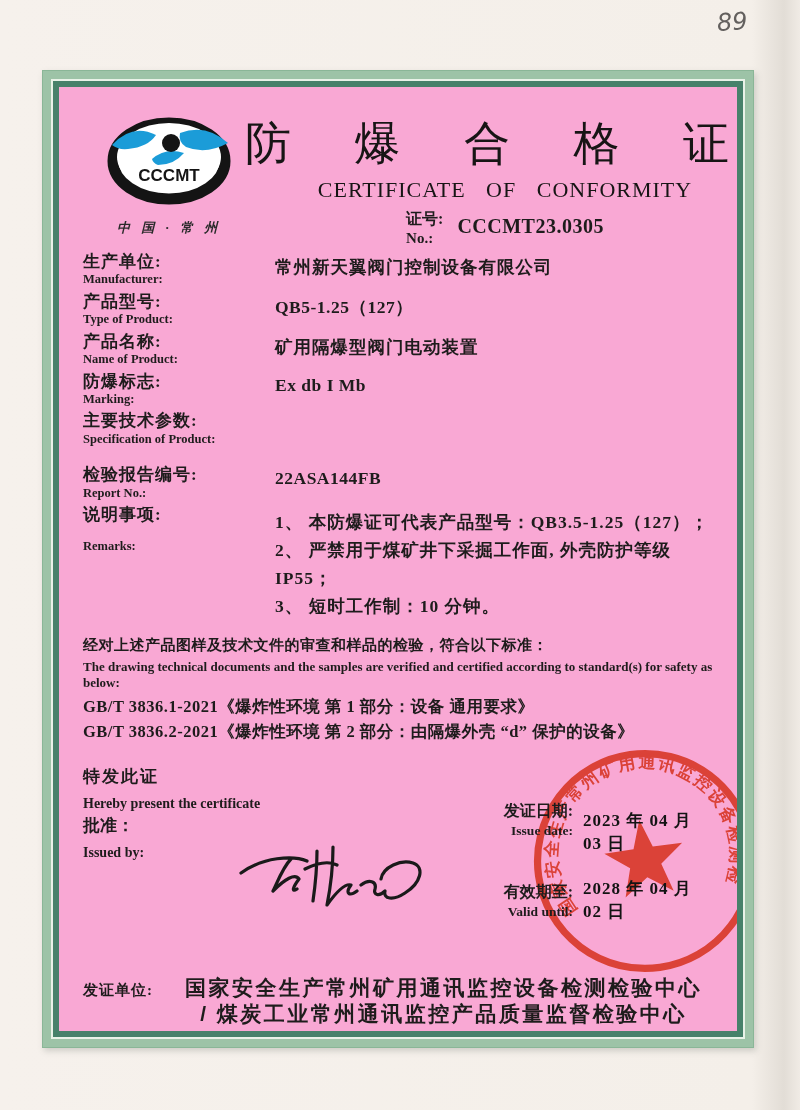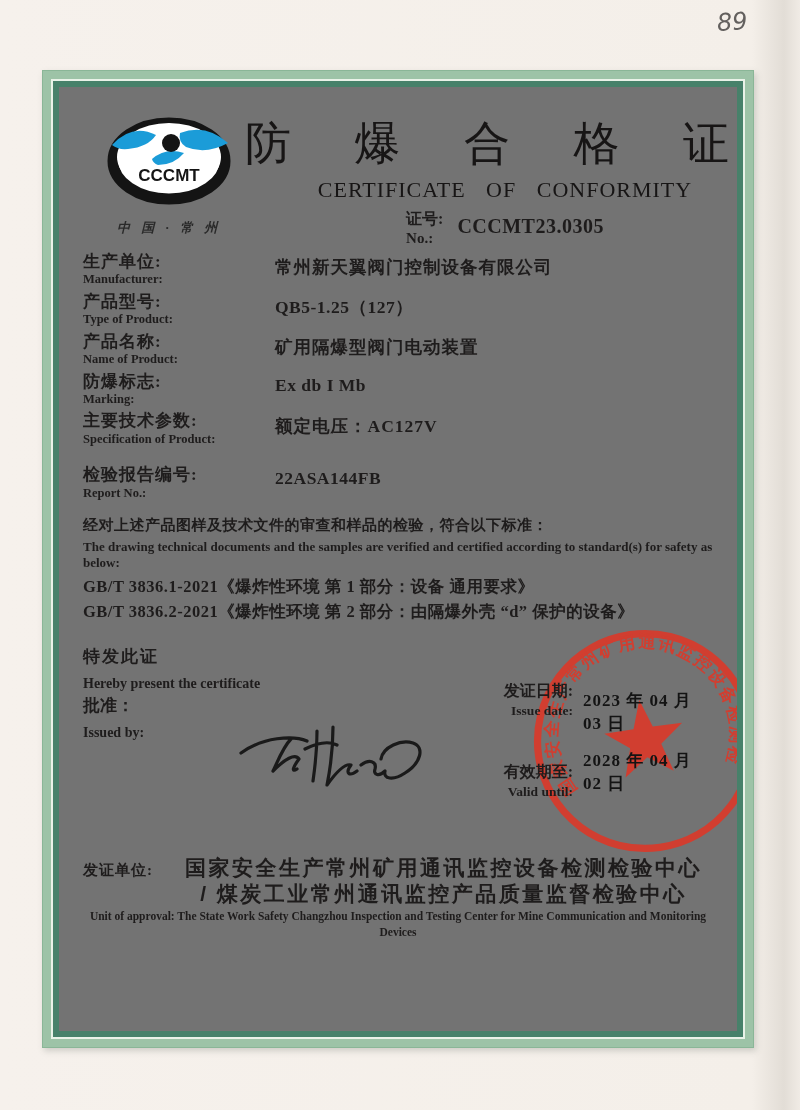--- a/index.html
+++ b/index.html
@@ -24,21 +24,21 @@
     padding:8px;box-sizing:border-box;
     box-shadow:2px 3px 6px rgba(90,100,90,.25);
   }
   .frame-mid{
     width:100%;height:100%;box-sizing:border-box;
     background:#e9f2e8;padding:2px;
   }
   .frame-inner{
     width:100%;height:100%;box-sizing:border-box;
     border:6px solid #47816a;
-    background:#737373;
+    background:#f9a8d4;
     padding:16px 24px 10px 24px;
     overflow:hidden;
   }
   
   .header{display:flex;align-items:flex-start;margin-bottom:2px;}
   .logo-box{width:172px;flex:0 0 172px;text-align:center;padding-top:6px;}
   .logo-caption{
     font-size:13px;letter-spacing:4px;color:#2a2a2a;margin-top:2px;
     font-family:"Liberation Serif",serif;font-style:italic;font-weight:700;
   }
@@ -169,33 +169,43 @@
           <div class="en">Marking:</div>
             </div>
         <div class="fval eng">Ex db I Mb</div>
       </div>
 
       <div class="frow">
         <div class="flbl">
               <div class="zh">主要技术参数:</div>
           <div class="en">Specification of Product:</div>
             </div>
-        <div class="fval">额定电压：AC127V</div>
       </div>
 
       <div class="gap18"></div>
 
       <div class="frow">
         <div class="flbl">
               <div class="zh">检验报告编号:</div>
           <div class="en">Report No.:</div>
             </div>
         <div class="fval eng">22ASA144FB</div>
       </div>
 
+      <div class="frow">
+        <div class="flbl">
+              <div class="zh">说明事项:</div>
+          <div class="en" style="margin-top:14px;">Remarks:</div>
+            </div>
+        <div class="fval remarks-lines">
+          <div>1、 本防爆证可代表产品型号：QB3.5-1.25（127）；</div>
+          <div>2、 严禁用于煤矿井下采掘工作面, 外壳防护等级 IP55；</div>
+          <div>3、 短时工作制：10 分钟。</div>
+        </div>
+      </div>
     </div>
 
     <div class="standards">
       <div class="std-zh">经对上述产品图样及技术文件的审查和样品的检验，符合以下标准：</div>
       <div class="std-en">The drawing technical documents and the samples are verified and certified according to standard(s) for safety as below:</div>
       <div class="std-item">GB/T 3836.1-2021《爆炸性环境  第 1 部分：设备  通用要求》</div>
       <div class="std-item">GB/T 3836.2-2021《爆炸性环境  第 2 部分：由隔爆外壳 “d” 保护的设备》</div>
     </div>
 
     <div class="issue-wrap">
@@ -230,21 +240,21 @@
             <div class="dl-en">Issue date:</div>
           </div>
           <div class="date-val" style="left:130px;top:44px;">2023 年 04 月 03 日</div>
         </div>
 
         <div class="date-row">
           <div class="date-lbls" style="top:104px;margin-top:13px;">
             <div class="dl-zh">有效期至:</div>
             <div class="dl-en">Valid until:</div>
           </div>
-          <div class="date-val" style="left:130px;top:104px;">2028 年 04 月 02 日</div>
+          <div class="date-val" style="left:130px;top:112px;">2028 年 04 月 02 日</div>
         </div>
       </div>
     </div>
 
     <div class="unit">
       <div class="unit-top">
         <div class="unit-lbl">发证单位:</div>
         <div class="unit-zh">
           <div class="l1">国家安全生产常州矿用通讯监控设备检测检验中心</div>
           <div class="l2">/ 煤炭工业常州通讯监控产品质量监督检验中心</div>

